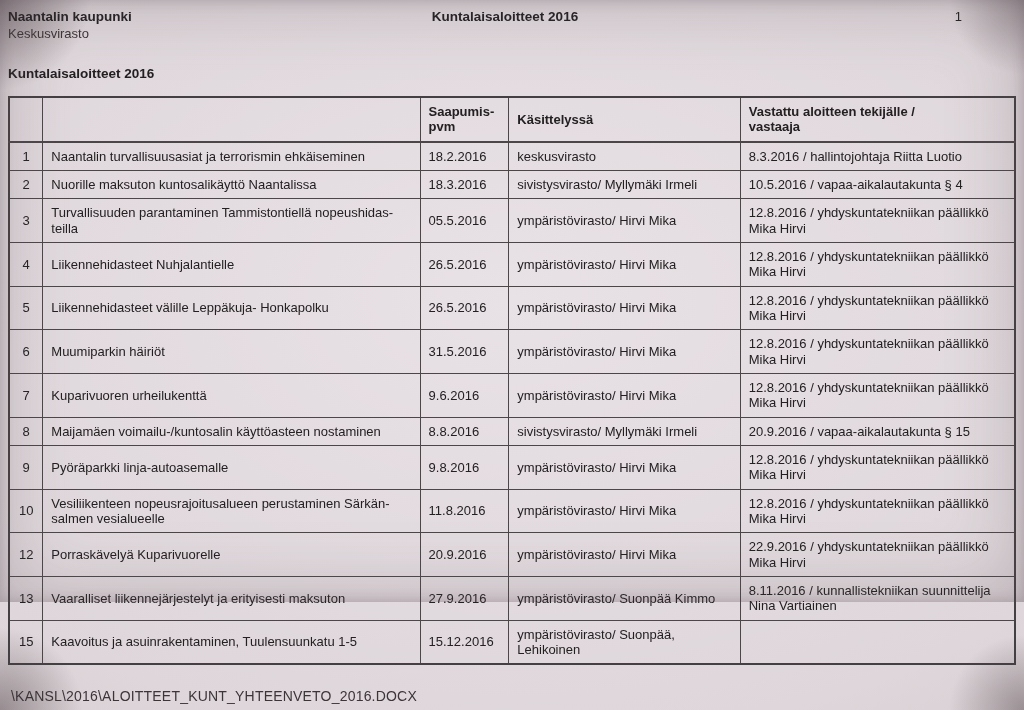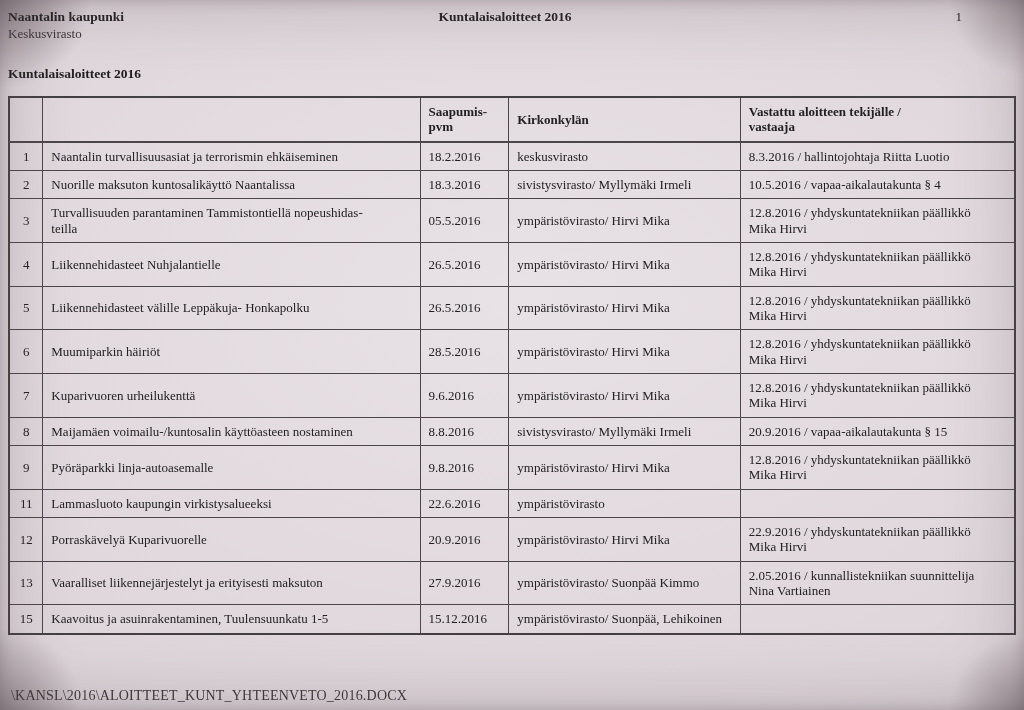--- a/index.html
+++ b/index.html
@@ -8,21 +8,21 @@
     background-color: #ddd5d9;
     background-image:
       radial-gradient(circle 120px at 0px 0px, rgba(58,46,50,0.50), rgba(58,46,50,0) 75%),
       radial-gradient(circle 100px at 1024px 0px, rgba(58,46,50,0.38), rgba(58,46,50,0) 75%),
       radial-gradient(circle 110px at 0px 710px, rgba(58,46,50,0.42), rgba(58,46,50,0) 75%),
       radial-gradient(circle 100px at 1024px 710px, rgba(58,46,50,0.40), rgba(58,46,50,0) 75%),
       radial-gradient(ellipse 135% 120% at 50% 42%, #e8e1e5 0%, #ded6da 52%, #cdc3c8 84%, #aba0a5 100%);
     font-family: "Liberation Sans", sans-serif;
     color: #232022;
   }
-  .page { position: relative; width: 1024px; height: 710px; font-family: Liberation Serif, serif; }
+  .page { position: relative; width: 1024px; height: 602px; }
   .vignette {
     position: absolute; inset: 0; pointer-events: none; z-index: 5;
     box-shadow: inset 0 0 70px 6px rgba(96,82,88,0.28), inset 0 0 14px rgba(60,48,54,0.25);
   }
   .org  { position: absolute; top: 9px;  left: 8px; font-size: 13.5px; font-weight: bold; }
   .dept { position: absolute; top: 26px; left: 8px; font-size: 13px; color: #3a3437; }
   .doc-title {
     position: absolute; top: 9px; left: 0; width: 1010px; text-align: center;
     font-size: 13.5px; font-weight: bold;
   }
@@ -76,21 +76,21 @@
         <col class="col-date">
         <col class="col-proc">
         <col class="col-resp">
     </colgroup>
     <thead>
       <tr>
         <th class="num"></th>
         <th></th>
         <th>Saapumis-
 pvm</th>
-        <th>Kirkonkylän</th>
+        <th>Käsittelyssä</th>
         <th>Vastattu aloitteen tekijälle /
 vastaaja</th>
       </tr>
     </thead>
     <tbody>
         <tr>
           <td class="num">1</td>
           <td>Naantalin turvallisuusasiat ja terrorismin ehkäiseminen</td>
           <td>18.2.2016</td>
           <td>keskusvirasto</td>
@@ -124,21 +124,21 @@
           <td class="num">5</td>
           <td>Liikennehidasteet välille Leppäkuja- Honkapolku</td>
           <td>26.5.2016</td>
           <td>ympäristövirasto/ Hirvi Mika</td>
           <td>12.8.2016 / yhdyskuntatekniikan päällikkö
 Mika Hirvi</td>
         </tr>
         <tr>
           <td class="num">6</td>
           <td>Muumiparkin häiriöt</td>
-          <td>28.5.2016</td>
+          <td>31.5.2016</td>
           <td>ympäristövirasto/ Hirvi Mika</td>
           <td>12.8.2016 / yhdyskuntatekniikan päällikkö
 Mika Hirvi</td>
         </tr>
         <tr>
           <td class="num">7</td>
           <td>Kuparivuoren urheilukenttä</td>
           <td>9.6.2016</td>
           <td>ympäristövirasto/ Hirvi Mika</td>
           <td>12.8.2016 / yhdyskuntatekniikan päällikkö
@@ -153,40 +153,42 @@
         </tr>
         <tr>
           <td class="num">9</td>
           <td>Pyöräparkki linja-autoasemalle</td>
           <td>9.8.2016</td>
           <td>ympäristövirasto/ Hirvi Mika</td>
           <td>12.8.2016 / yhdyskuntatekniikan päällikkö
 Mika Hirvi</td>
         </tr>
         <tr>
-          <td class="num">11</td>
-          <td>Lammasluoto kaupungin virkistysalueeksi</td>
-          <td>22.6.2016</td>
-          <td>ympäristövirasto</td>
-          <td></td>
+          <td class="num">10</td>
+          <td>Vesiliikenteen nopeusrajoitusalueen perustaminen Särkän-
+salmen vesialueelle</td>
+          <td>11.8.2016</td>
+          <td>ympäristövirasto/ Hirvi Mika</td>
+          <td>12.8.2016 / yhdyskuntatekniikan päällikkö
+Mika Hirvi</td>
         </tr>
         <tr>
           <td class="num">12</td>
           <td>Porraskävelyä Kuparivuorelle</td>
           <td>20.9.2016</td>
           <td>ympäristövirasto/ Hirvi Mika</td>
           <td>22.9.2016 / yhdyskuntatekniikan päällikkö
 Mika Hirvi</td>
         </tr>
         <tr>
           <td class="num">13</td>
           <td>Vaaralliset liikennejärjestelyt ja erityisesti maksuton</td>
           <td>27.9.2016</td>
           <td>ympäristövirasto/ Suonpää Kimmo</td>
-          <td>2.05.2016 / kunnallistekniikan suunnittelija
+          <td>8.11.2016 / kunnallistekniikan suunnittelija
 Nina Vartiainen</td>
         </tr>
         <tr>
           <td class="num">15</td>
           <td>Kaavoitus ja asuinrakentaminen, Tuulensuunkatu 1-5</td>
           <td>15.12.2016</td>
           <td>ympäristövirasto/ Suonpää, Lehikoinen</td>
           <td></td>
         </tr>
       </tbody>

